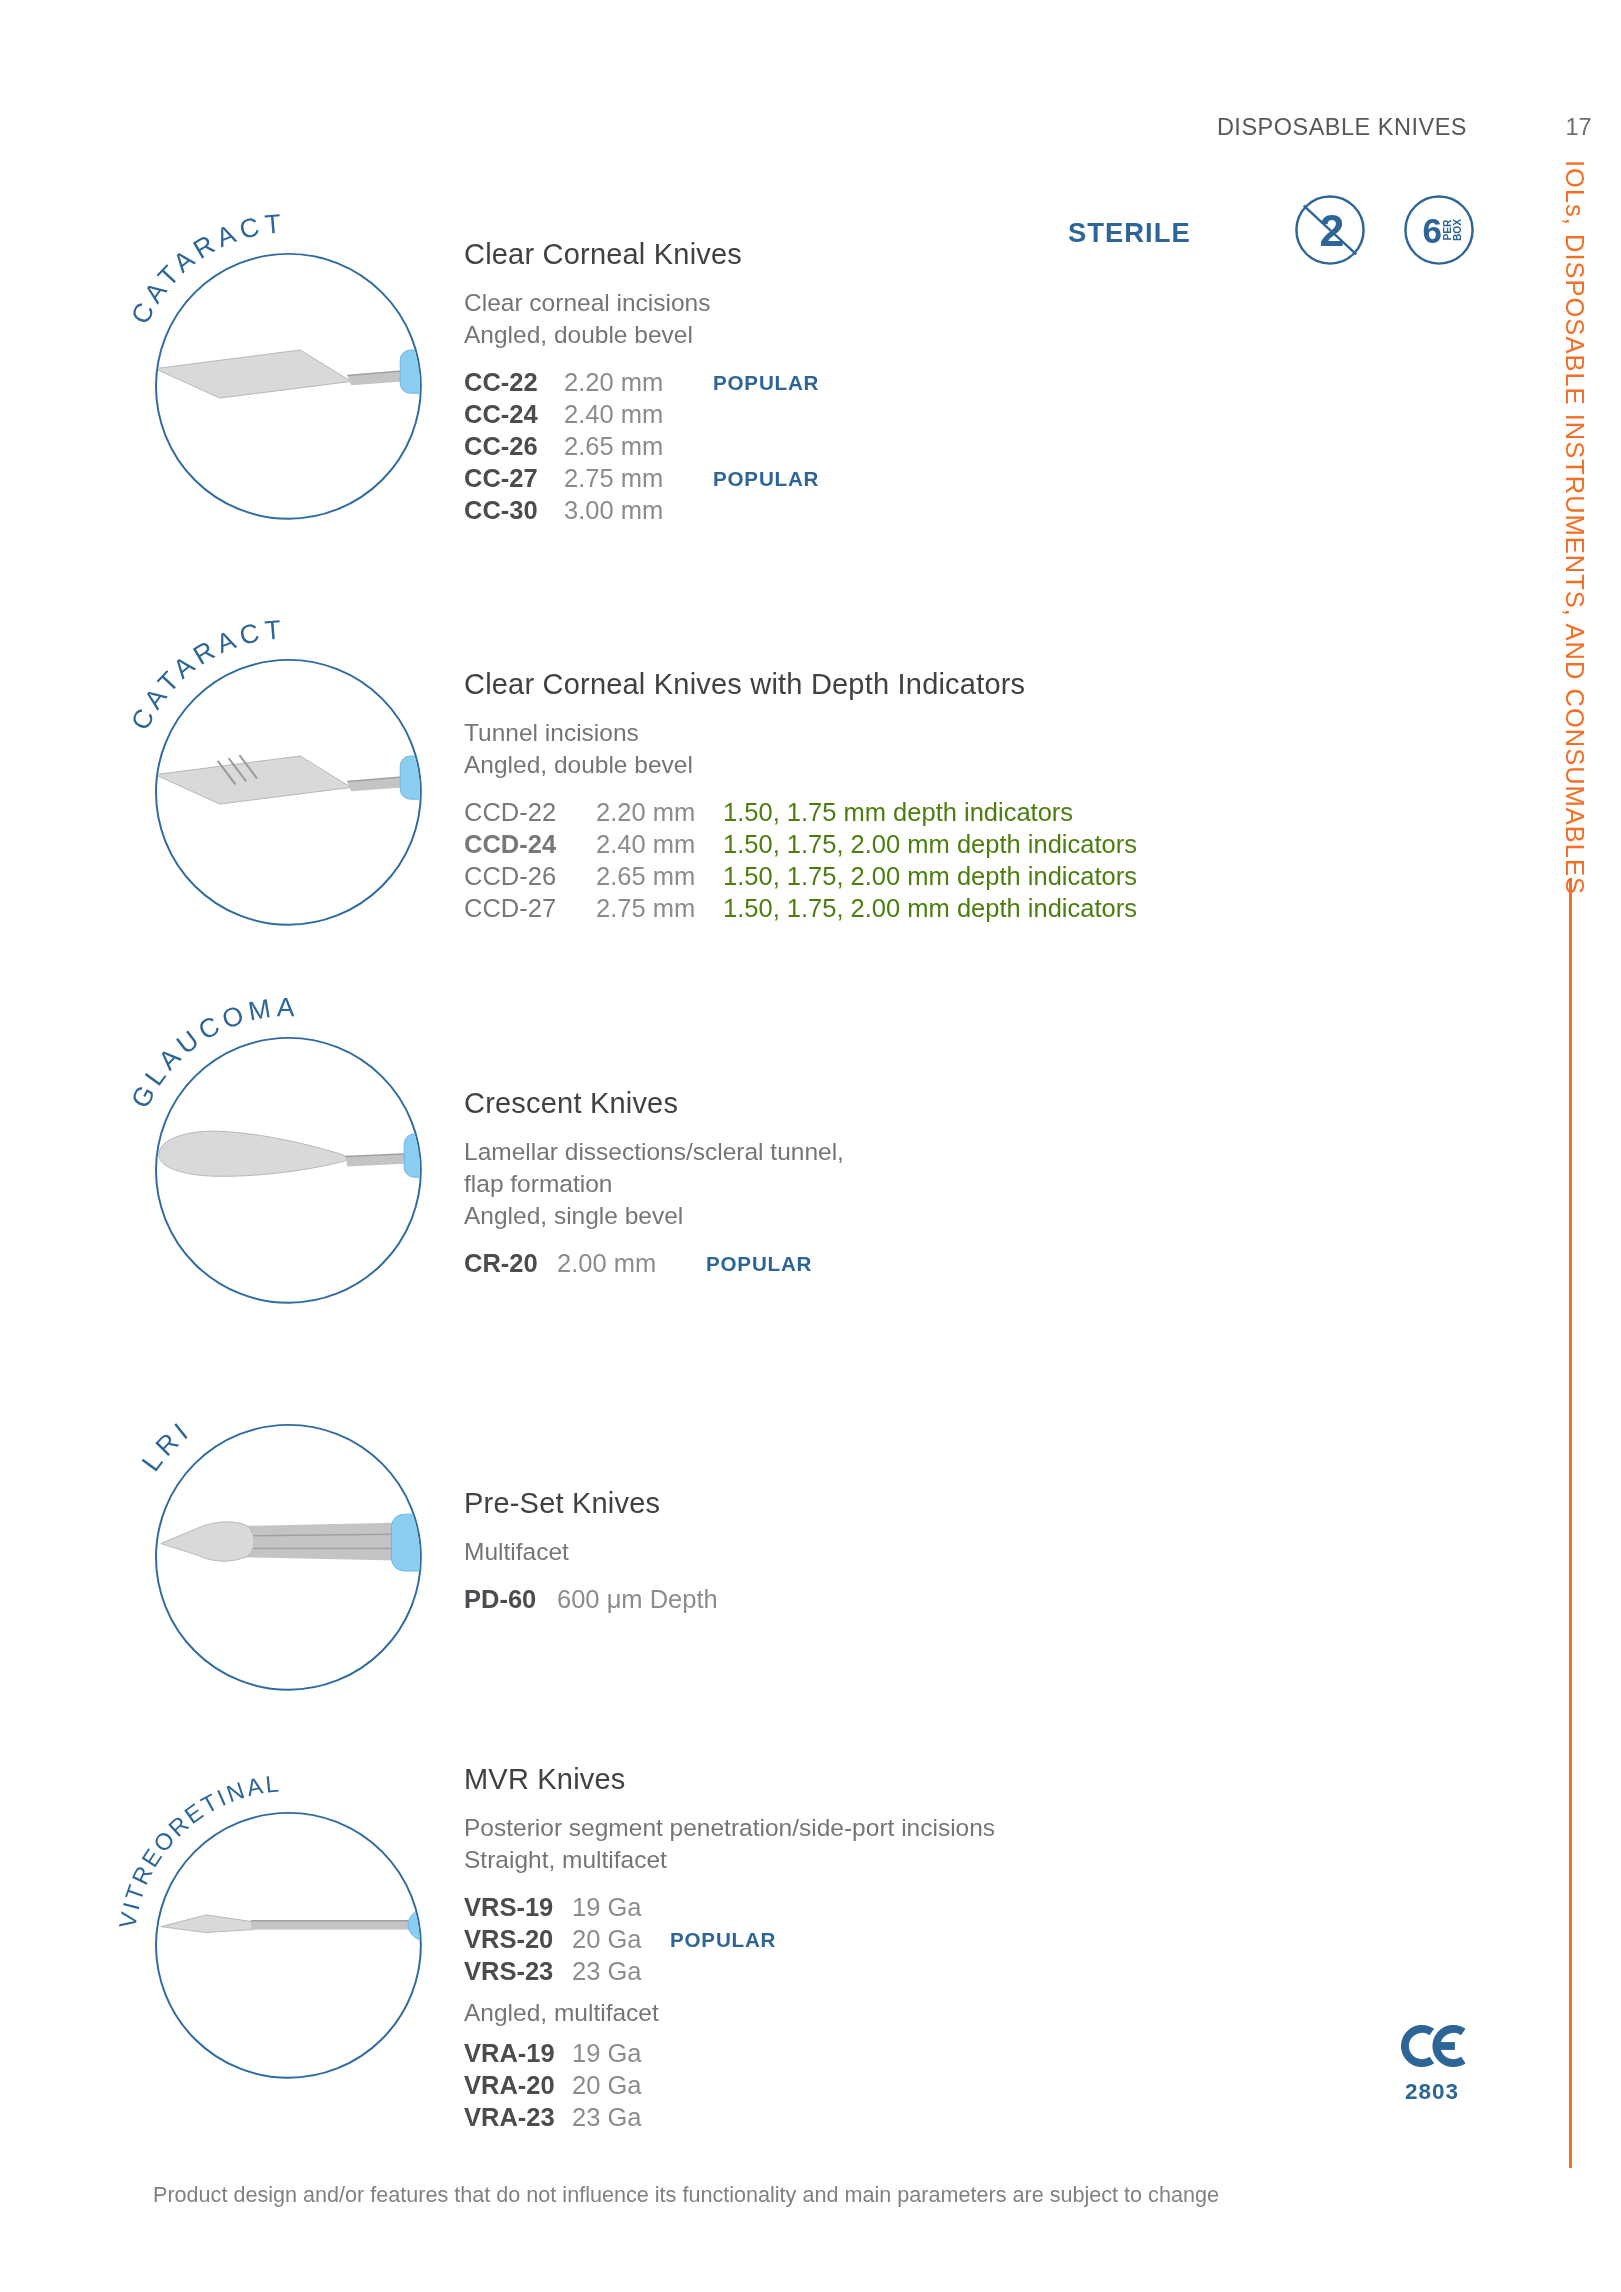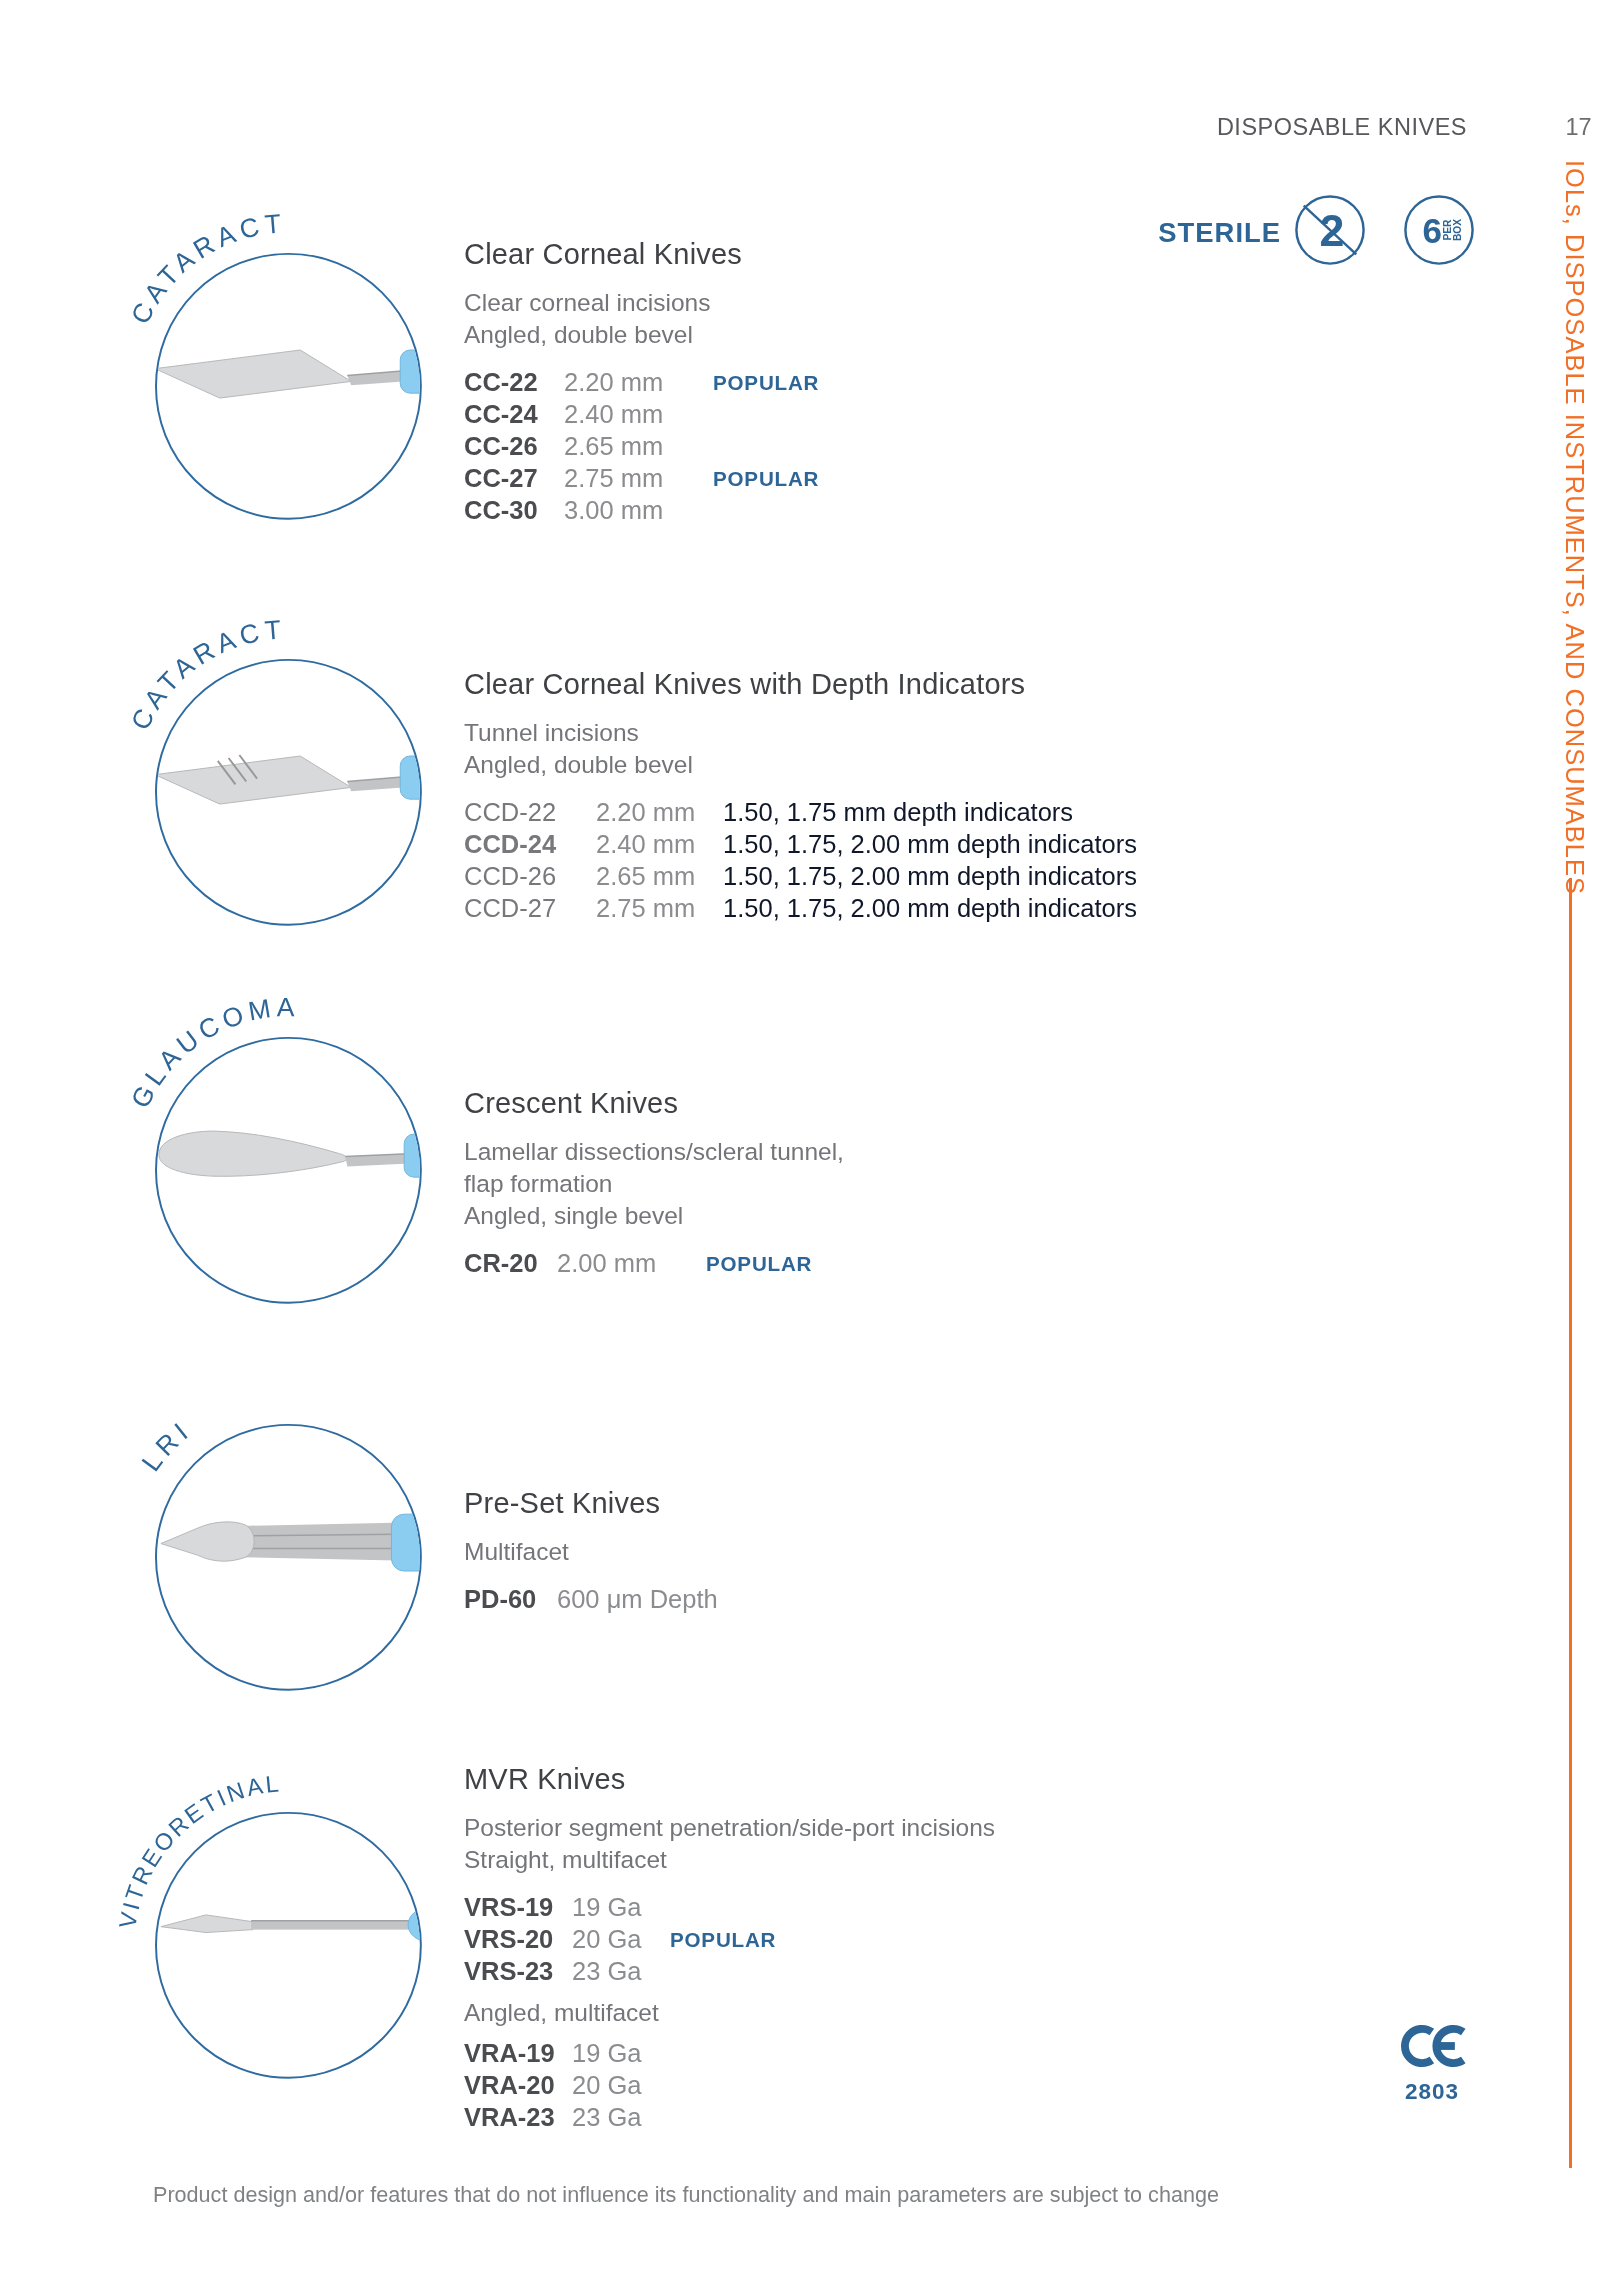--- a/index.html
+++ b/index.html
@@ -12,37 +12,37 @@
   
   .hdr-title{position:absolute;top:114px;left:970px;width:497px;text-align:right;
     font-size:23.5px;letter-spacing:0.5px;color:#57585c;}
   .hdr-page{position:absolute;top:114px;left:1549px;width:59px;
     font-size:23.5px;color:#6d6e71;text-align:center;}
   
   .side-text{position:absolute;top:160px;left:1560px;
     writing-mode:vertical-rl;font-size:25.5px;letter-spacing:1px;color:#f26f26;}
   .side-rule{position:absolute;top:878px;left:1569px;width:2.9px;height:1290px;background:#f26f26;}
   
-  .sterile-label{position:absolute;top:217px;left:1068px;width:213px;text-align:right;
+  .sterile-label{position:absolute;top:217px;left:1068px;width:213px;
     font-size:27.4px;font-weight:bold;letter-spacing:1px;color:#2d6596;}
   .icon-abs{position:absolute;}
   
   .circle-svg{position:absolute;left:104px;}
   .ring{fill:none;stroke:#2f6ba0;stroke-width:2px;}
   .arc-label{fill:#2d6596;font-size:27px;font-weight:500;letter-spacing:5px;}
   .arc-label-long{fill:#2d6596;font-size:24px;font-weight:500;letter-spacing:2.5px;}
   
   .sec{position:absolute;left:464px;width:774px;}
   .sec-title{font-size:29px;font-weight:500;color:#3f4145;letter-spacing:0.2px;line-height:35px;}
   .sec-desc{margin-top:15px;font-size:24.5px;line-height:32px;color:#747579;}
   .products{margin-top:15.7px;}
   .prow{display:flex;align-items:center;height:32px;font-size:25.5px;}
   .pcode{font-weight:bold;color:#4a4c4f;flex:0 0 auto;}
   .psize{color:#8b8c8f;flex:0 0 auto;}
-  .pextra{color:#0f172a;text-align:center;}
+  .pextra{color:#4d7c0f;text-align:center;}
   .pbadge{font-size:20.6px;font-weight:bold;color:#2d6596;letter-spacing:0.8px;}
   .w102{width:100px;} .w152{width:149px;} .w135{width:132px;} .w130{width:127px;}
   .w95{width:93px;}  .w110{width:108px;} .w100{width:98px;}
   .subdesc{margin-top:11.8px;margin-bottom:9.8px;font-size:24.5px;color:#747579;}
   
   .ce-box{position:absolute;left:1392px;top:2021px;width:80px;text-align:center;}
   .ce-num{margin-top:3.9px;font-size:22.5px;font-weight:bold;letter-spacing:1px;color:#2d6596;}
   .footer-note{position:absolute;left:153px;top:2182px;width:1127px;
     font-size:21.6px;color:#7f8184;}
   

